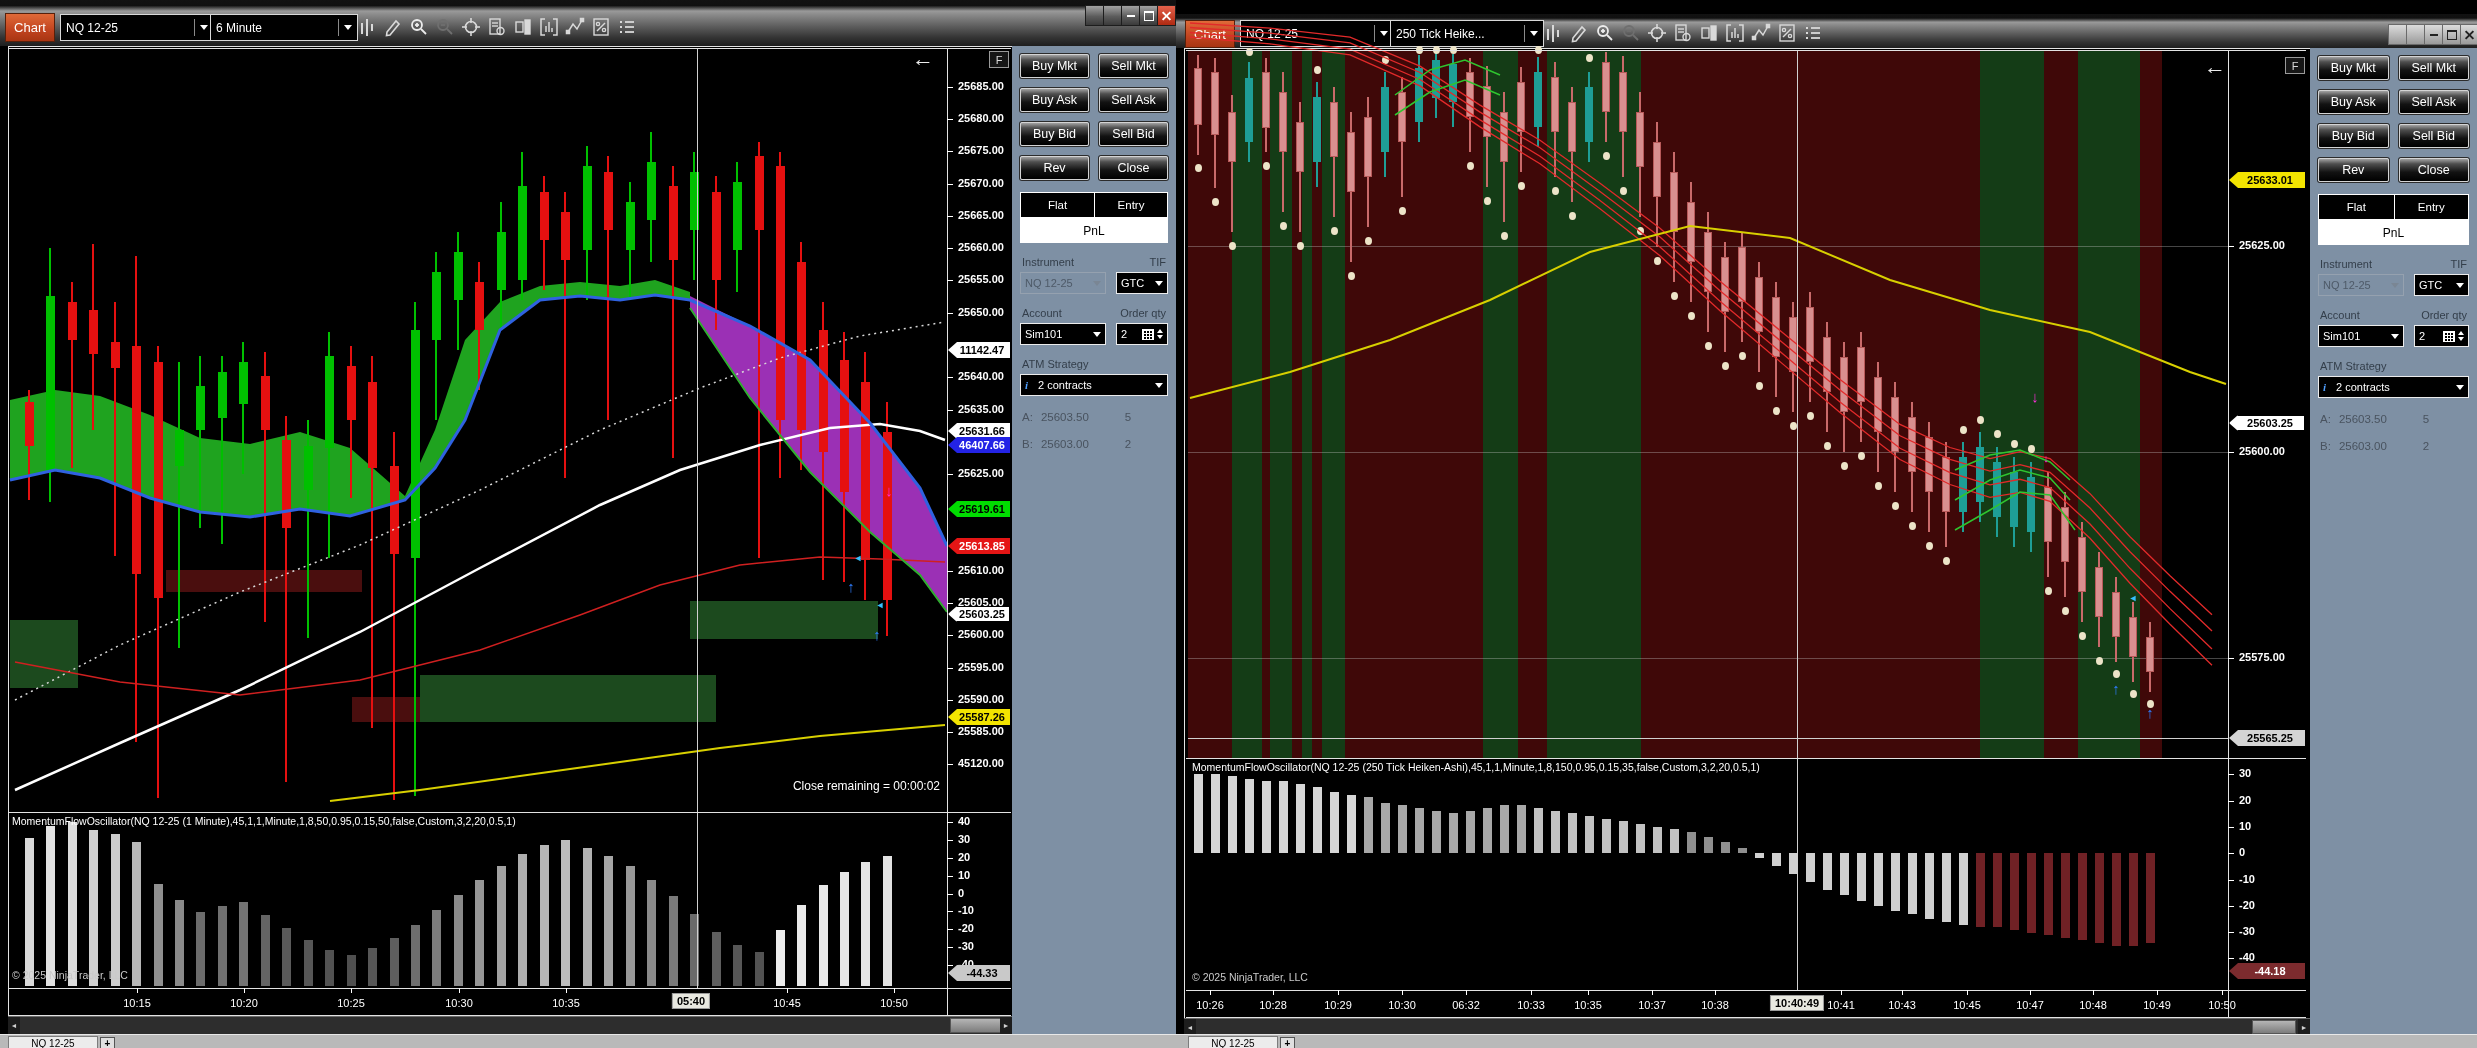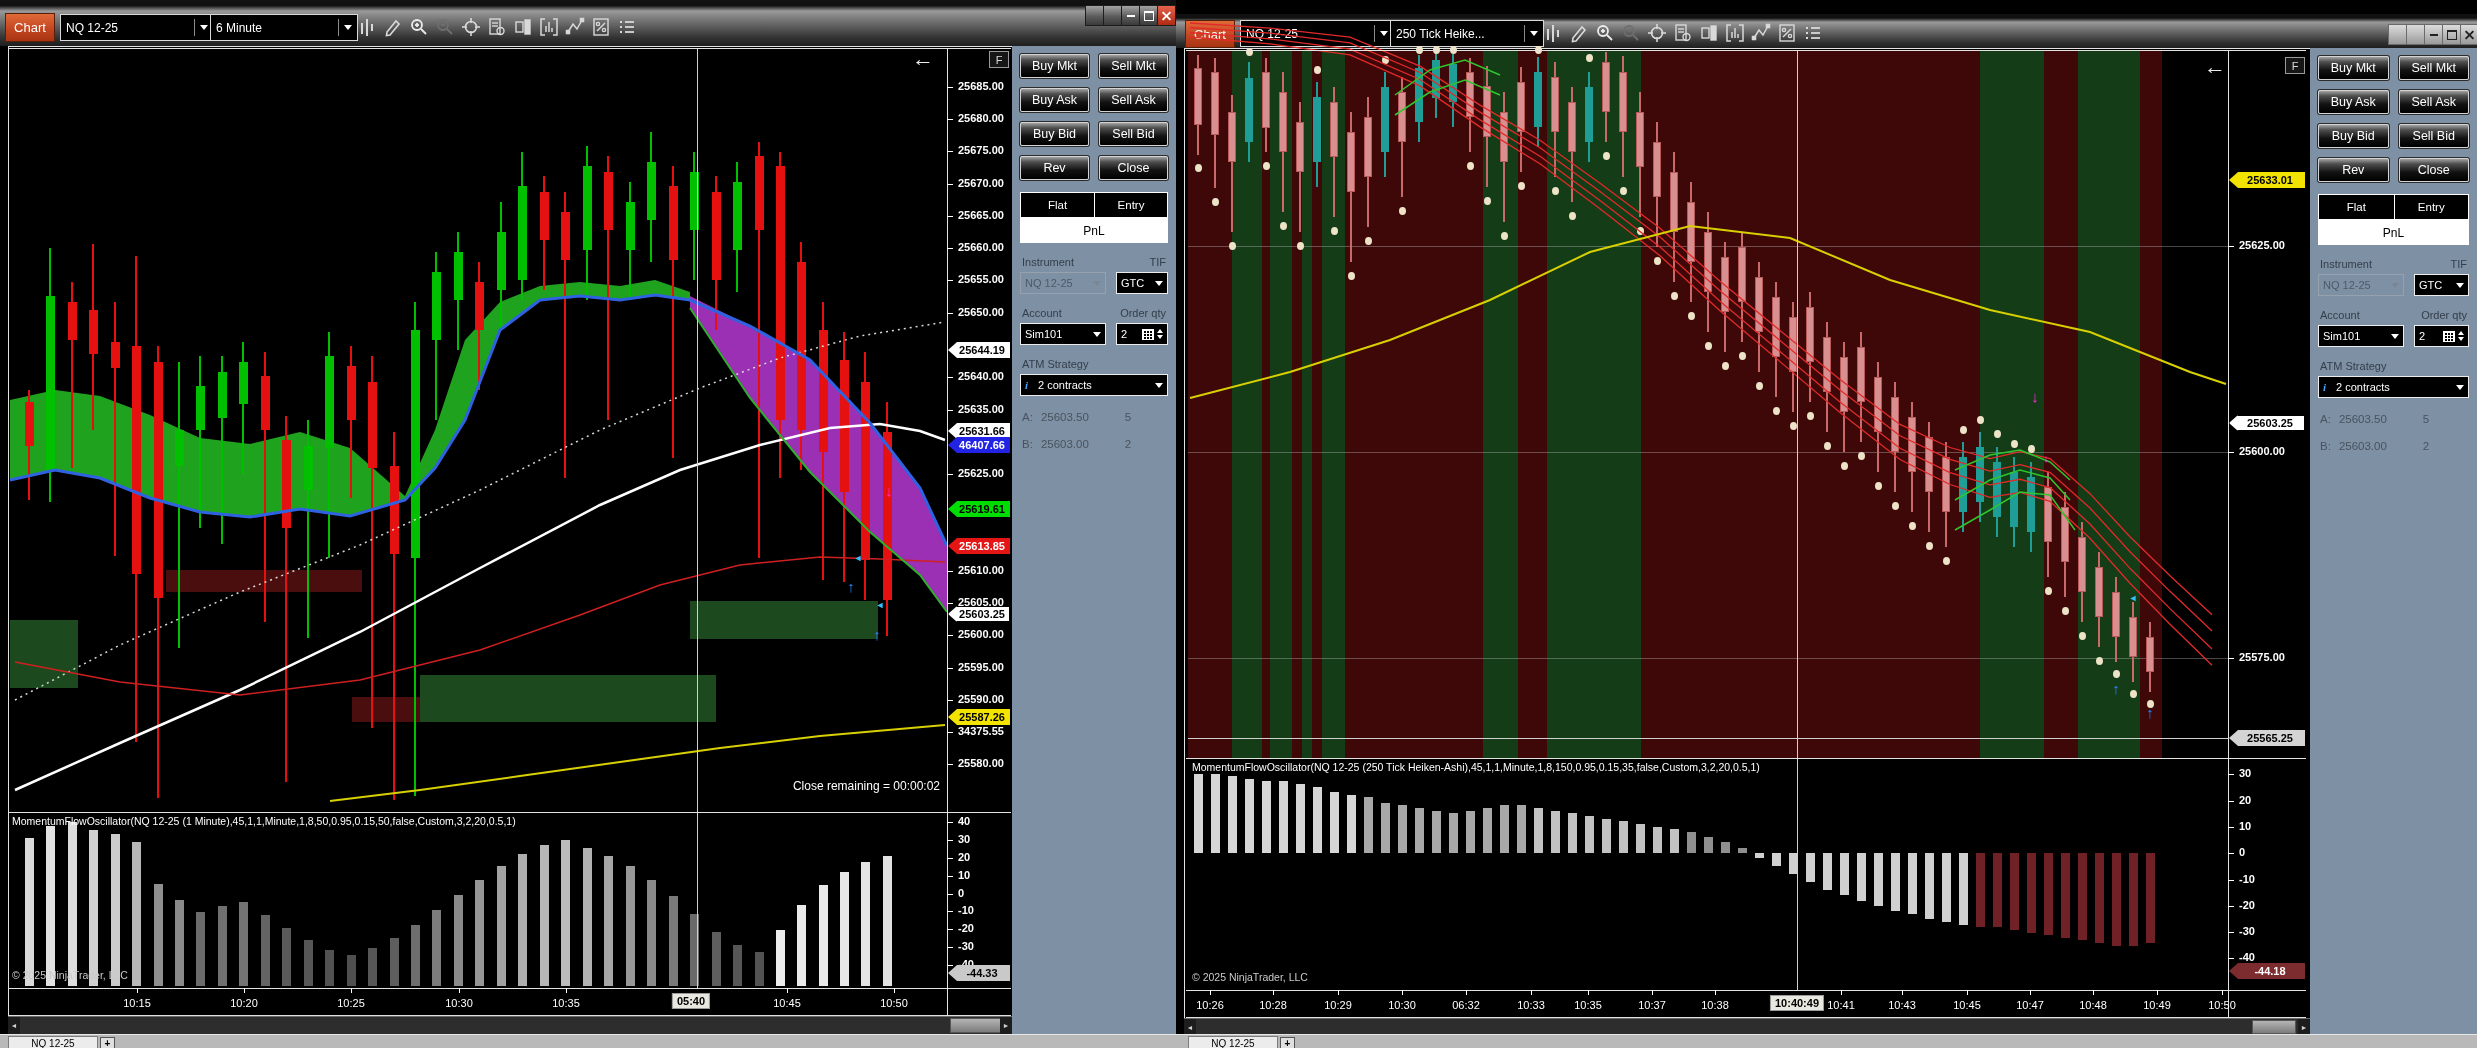--- a/index.html
+++ b/index.html
@@ -397,42 +397,42 @@
       <div class="tick-label" style="position: absolute; left: 958px; top: 564px;">25610.00</div>
       <div style="position: absolute; left: 947px; top: 603px; width: 6px; height: 1px; background: rgb(255, 255, 255);"></div>
       <div class="tick-label" style="position: absolute; left: 958px; top: 596px;">25605.00</div>
       <div style="position: absolute; left: 947px; top: 635px; width: 6px; height: 1px; background: rgb(255, 255, 255);"></div>
       <div class="tick-label" style="position: absolute; left: 958px; top: 628px;">25600.00</div>
       <div style="position: absolute; left: 947px; top: 668px; width: 6px; height: 1px; background: rgb(255, 255, 255);"></div>
       <div class="tick-label" style="position: absolute; left: 958px; top: 661px;">25595.00</div>
       <div style="position: absolute; left: 947px; top: 700px; width: 6px; height: 1px; background: rgb(255, 255, 255);"></div>
       <div class="tick-label" style="position: absolute; left: 958px; top: 693px;">25590.00</div>
       <div style="position: absolute; left: 947px; top: 732px; width: 6px; height: 1px; background: rgb(255, 255, 255);"></div>
-      <div class="tick-label" style="position: absolute; left: 958px; top: 725px;">34375.55</div>
+      <div class="tick-label" style="position: absolute; left: 958px; top: 725px;">25585.00</div>
       <div style="position: absolute; left: 947px; top: 764px; width: 6px; height: 1px; background: rgb(255, 255, 255);"></div>
-      <div class="tick-label" style="position: absolute; left: 958px; top: 757px;">25580.00</div>
+      <div class="tick-label" style="position: absolute; left: 958px; top: 757px;">45120.00</div>
       <div style="position: absolute; left: 947px; top: 822px; width: 6px; height: 1px; background: rgb(255, 255, 255);"></div>
       <div class="tick-label" style="position: absolute; left: 958px; top: 815px;">40</div>
       <div style="position: absolute; left: 947px; top: 840px; width: 6px; height: 1px; background: rgb(255, 255, 255);"></div>
       <div class="tick-label" style="position: absolute; left: 958px; top: 833px;">30</div>
       <div style="position: absolute; left: 947px; top: 858px; width: 6px; height: 1px; background: rgb(255, 255, 255);"></div>
       <div class="tick-label" style="position: absolute; left: 958px; top: 851px;">20</div>
       <div style="position: absolute; left: 947px; top: 876px; width: 6px; height: 1px; background: rgb(255, 255, 255);"></div>
       <div class="tick-label" style="position: absolute; left: 958px; top: 869px;">10</div>
       <div style="position: absolute; left: 947px; top: 894px; width: 6px; height: 1px; background: rgb(255, 255, 255);"></div>
       <div class="tick-label" style="position: absolute; left: 958px; top: 887px;">0</div>
       <div style="position: absolute; left: 947px; top: 911px; width: 6px; height: 1px; background: rgb(255, 255, 255);"></div>
       <div class="tick-label" style="position: absolute; left: 958px; top: 904px;">-10</div>
       <div style="position: absolute; left: 947px; top: 929px; width: 6px; height: 1px; background: rgb(255, 255, 255);"></div>
       <div class="tick-label" style="position: absolute; left: 958px; top: 922px;">-20</div>
       <div style="position: absolute; left: 947px; top: 947px; width: 6px; height: 1px; background: rgb(255, 255, 255);"></div>
       <div class="tick-label" style="position: absolute; left: 958px; top: 940px;">-30</div>
       <div style="position: absolute; left: 947px; top: 965px; width: 6px; height: 1px; background: rgb(255, 255, 255);"></div>
       <div class="tick-label" style="position: absolute; left: 958px; top: 958px;">-40</div>
-      <div class="tag" style="position: absolute; left: 948px; top: 342px; width: 62px; background: rgb(255, 255, 255); color: rgb(0, 0, 0);">25644.19</div>
+      <div class="tag" style="position: absolute; left: 948px; top: 342px; width: 62px; background: rgb(255, 255, 255); color: rgb(0, 0, 0);">11142.47</div>
       <div class="tag" style="position: absolute; left: 948px; top: 423px; width: 62px; background: rgb(255, 255, 255); color: rgb(0, 0, 0);">25631.66</div>
       <div class="tag" style="position: absolute; left: 948px; top: 437px; width: 62px; background: rgb(35, 35, 230); color: rgb(255, 255, 255);">46407.66</div>
       <div class="tag" style="position: absolute; left: 948px; top: 501px; width: 62px; background: rgb(0, 221, 0); color: rgb(0, 0, 0);">25619.61</div>
       <div class="tag" style="position: absolute; left: 948px; top: 538px; width: 62px; background: rgb(229, 21, 21); color: rgb(255, 255, 255);">25613.85</div>
       <div class="tag" style="position: absolute; left: 948px; top: 606px; width: 62px; background: rgb(255, 255, 255); color: rgb(0, 0, 0); box-shadow: rgb(0, 0, 0) 0px 0px 0px 1px inset;">25603.25</div>
       <div class="tag" style="position: absolute; left: 948px; top: 709px; width: 62px; background: rgb(242, 228, 0); color: rgb(0, 0, 0);">25587.26</div>
       <div class="tag" style="position: absolute; left: 948px; top: 965px; width: 62px; background: rgb(201, 201, 201); color: rgb(0, 0, 0);">-44.33</div>
       <div style="position: absolute; left: 137px; top: 988px; width: 1px; height: 5px; background: rgb(255, 255, 255);"></div>
       <div class="tl-label" style="position: absolute; left: 137px; top: 997px;">10:15</div>
       <div style="position: absolute; left: 244px; top: 988px; width: 1px; height: 5px; background: rgb(255, 255, 255);"></div>

